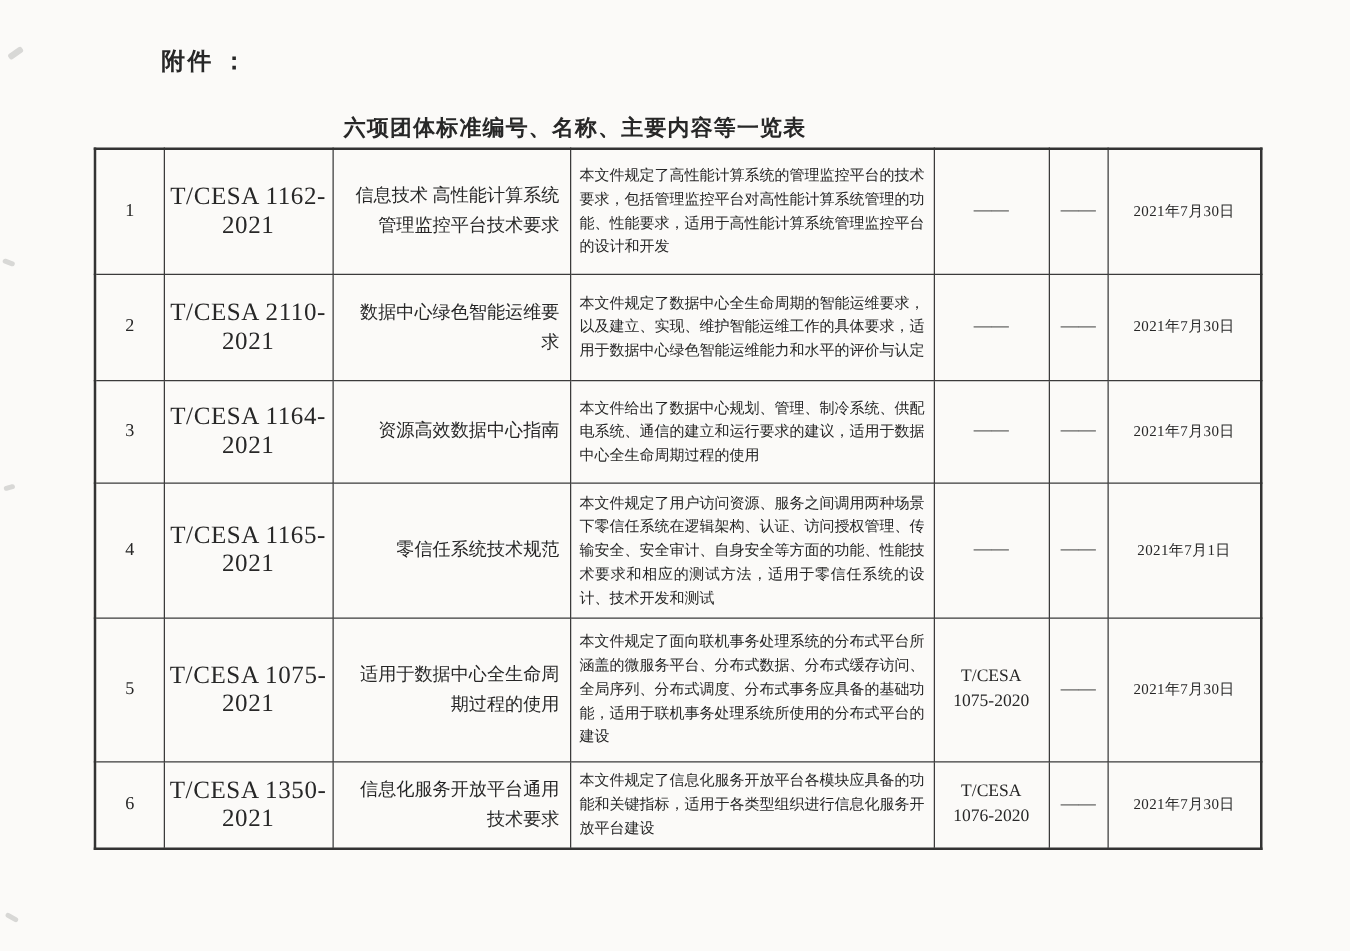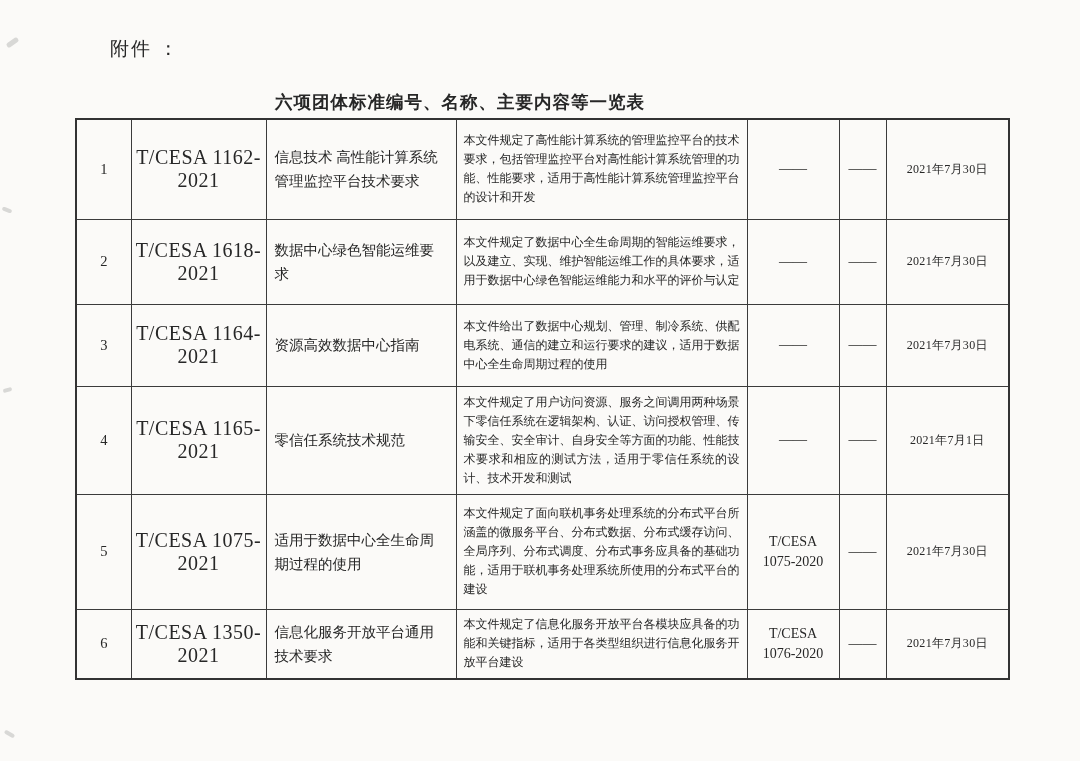--- a/index.html
+++ b/index.html
@@ -13,22 +13,22 @@
   .page { position: absolute; inset: 0; }
 
   
   .artifact { position: absolute; background: rgba(60,60,60,0.18); border-radius: 2px; }
   .a1 { left: 6px; top: 40px; width: 13px; height: 5px; transform: rotate(-35deg); }
   .a2 { left: 2px; top: 208px; width: 10px; height: 4px; transform: rotate(20deg); }
   .a3 { left: 3px; top: 388px; width: 9px; height: 4px; transform: rotate(-15deg); }
   .a4 { left: 4px; top: 732px; width: 11px; height: 4px; transform: rotate(30deg); }
 
   .attachment {
-    position: absolute; left: 72px; top: 36px;
-    font-size: 19px; font-weight: normal; letter-spacing: 2px; padding-left: 38px;
+    position: absolute; left: 91px; top: 36px;
+    font-size: 19px; font-weight: bold; letter-spacing: 2px; padding-left: 38px;
   }
   .doc-title {
     position: absolute; left: 0; top: 90px; width: 920px;
     text-align: center; font-size: 17.5px; font-weight: bold; letter-spacing: 1px;
   }
 
   table.std {
     position: absolute; left: 75px; top: 118px;
     width: 933px; table-layout: fixed;
     border-collapse: collapse;
@@ -57,21 +57,21 @@
   tr.r5 { height: 70px; }
 
   th {
     font-size: 15px; font-weight: bold; text-align: center;
     line-height: 1.3; padding: 2px;
   }
   .wrap2 { display: inline-block; width: 2.15em; line-height: 1.35; }
 
   td.c-seq  { text-align: center; font-size: 14.5px; }
   td.c-code { text-align: center; font-size: 20px; letter-spacing: 0.5px; padding: 0 3px; }
-  td.c-name { text-align: left; font-size: 14.5px; line-height: 24px; padding: 4px 8px; }
+  td.c-name { text-align: right; font-size: 14.5px; line-height: 24px; padding: 4px 8px; }
   td.c-cont { text-align: justify; font-size: 12px; line-height: 19px; padding: 3px 7px; }
   td.c-repl { text-align: center; font-size: 14px; line-height: 20px; padding: 0 6px; }
   td.c-conv { text-align: center; font-size: 14px; }
   td.c-date { text-align: center; font-size: 12px; letter-spacing: 0.3px; }
 </style>
 </head>
 <body>
 
 <div class="page">
   <div class="artifact a1"></div>
@@ -99,21 +99,21 @@
       <td class="c-code">T/CESA 1162-2021</td>
       <td class="c-name">信息技术 高性能计算系统管理监控平台技术要求</td>
       <td class="c-cont">本文件规定了高性能计算系统的管理监控平台的技术要求，包括管理监控平台对高性能计算系统管理的功能、性能要求，适用于高性能计算系统管理监控平台的设计和开发</td>
       <td class="c-repl">——</td>
       <td class="c-conv">——</td>
       <td class="c-date">2021年7月30日</td>
     </tr>
 
     <tr class="r1">
       <td class="c-seq">2</td>
-      <td class="c-code">T/CESA 1618-2021</td>
+      <td class="c-code">T/CESA 2110-2021</td>
       <td class="c-name">数据中心绿色智能运维要求</td>
       <td class="c-cont">本文件规定了数据中心全生命周期的智能运维要求，以及建立、实现、维护智能运维工作的具体要求，适用于数据中心绿色智能运维能力和水平的评价与认定</td>
       <td class="c-repl">——</td>
       <td class="c-conv">——</td>
       <td class="c-date">2021年7月30日</td>
     </tr>
 
     <tr class="r2">
       <td class="c-seq">3</td>
       <td class="c-code">T/CESA 1164-2021</td>

